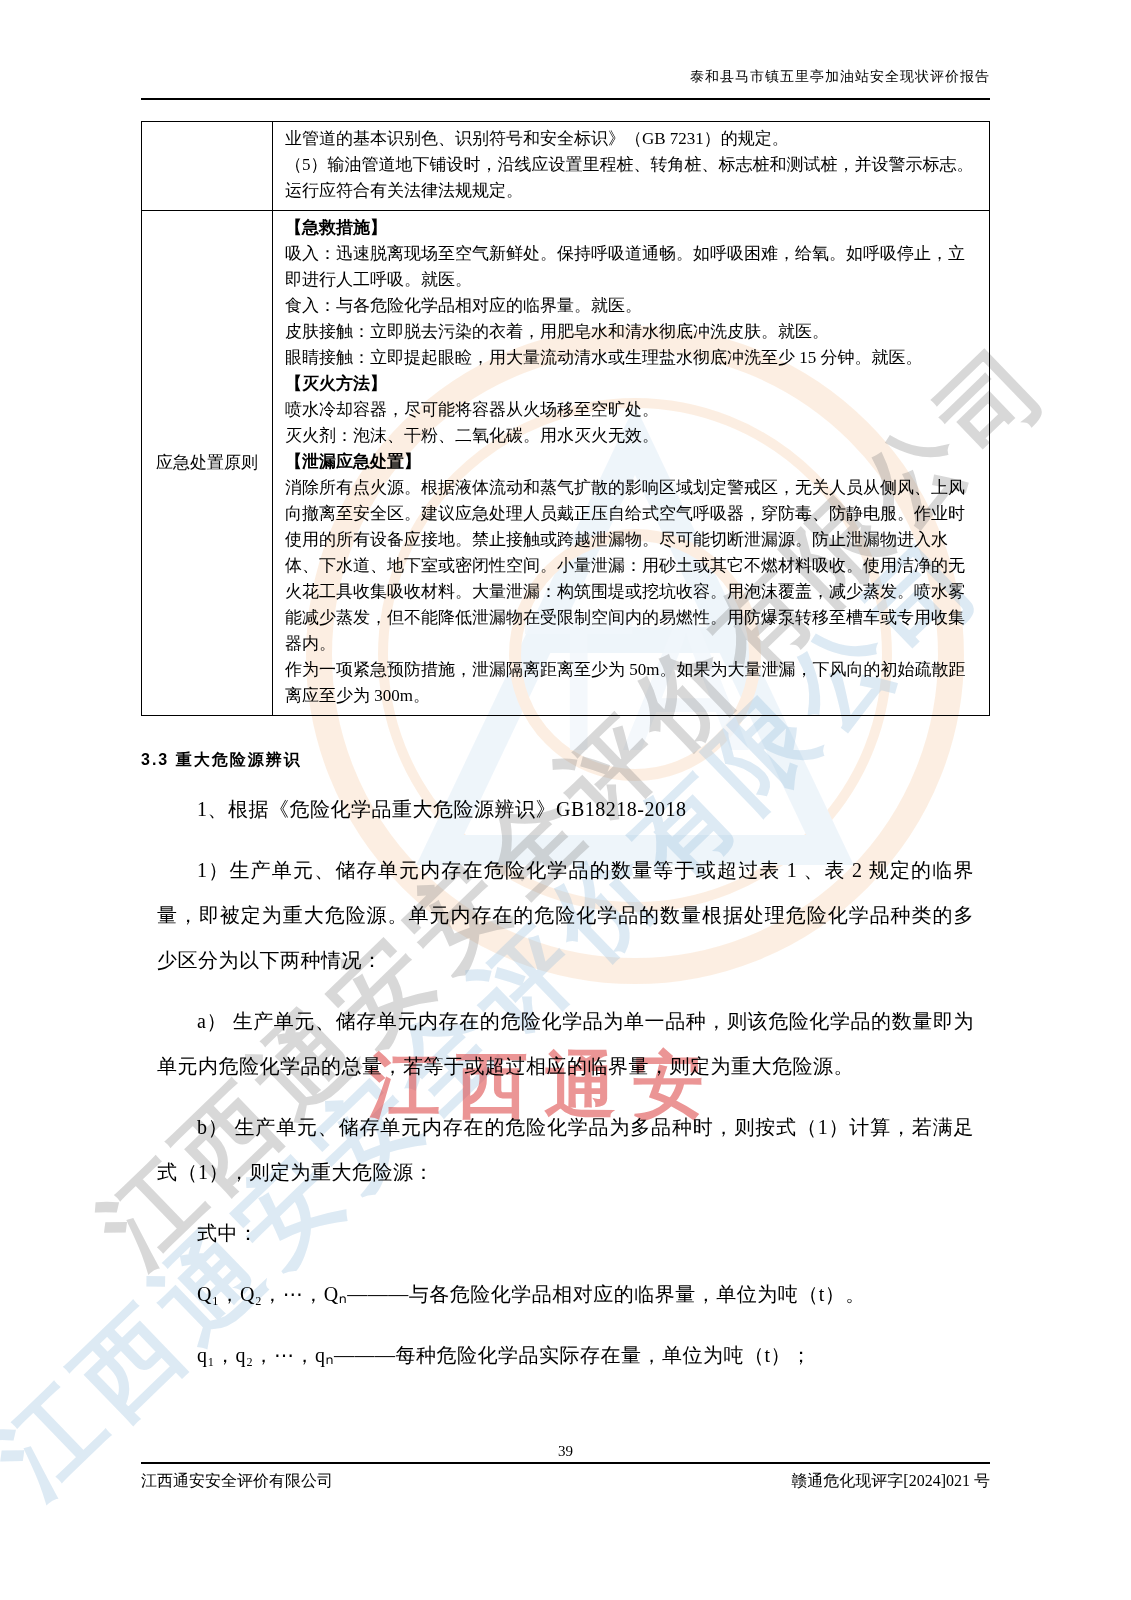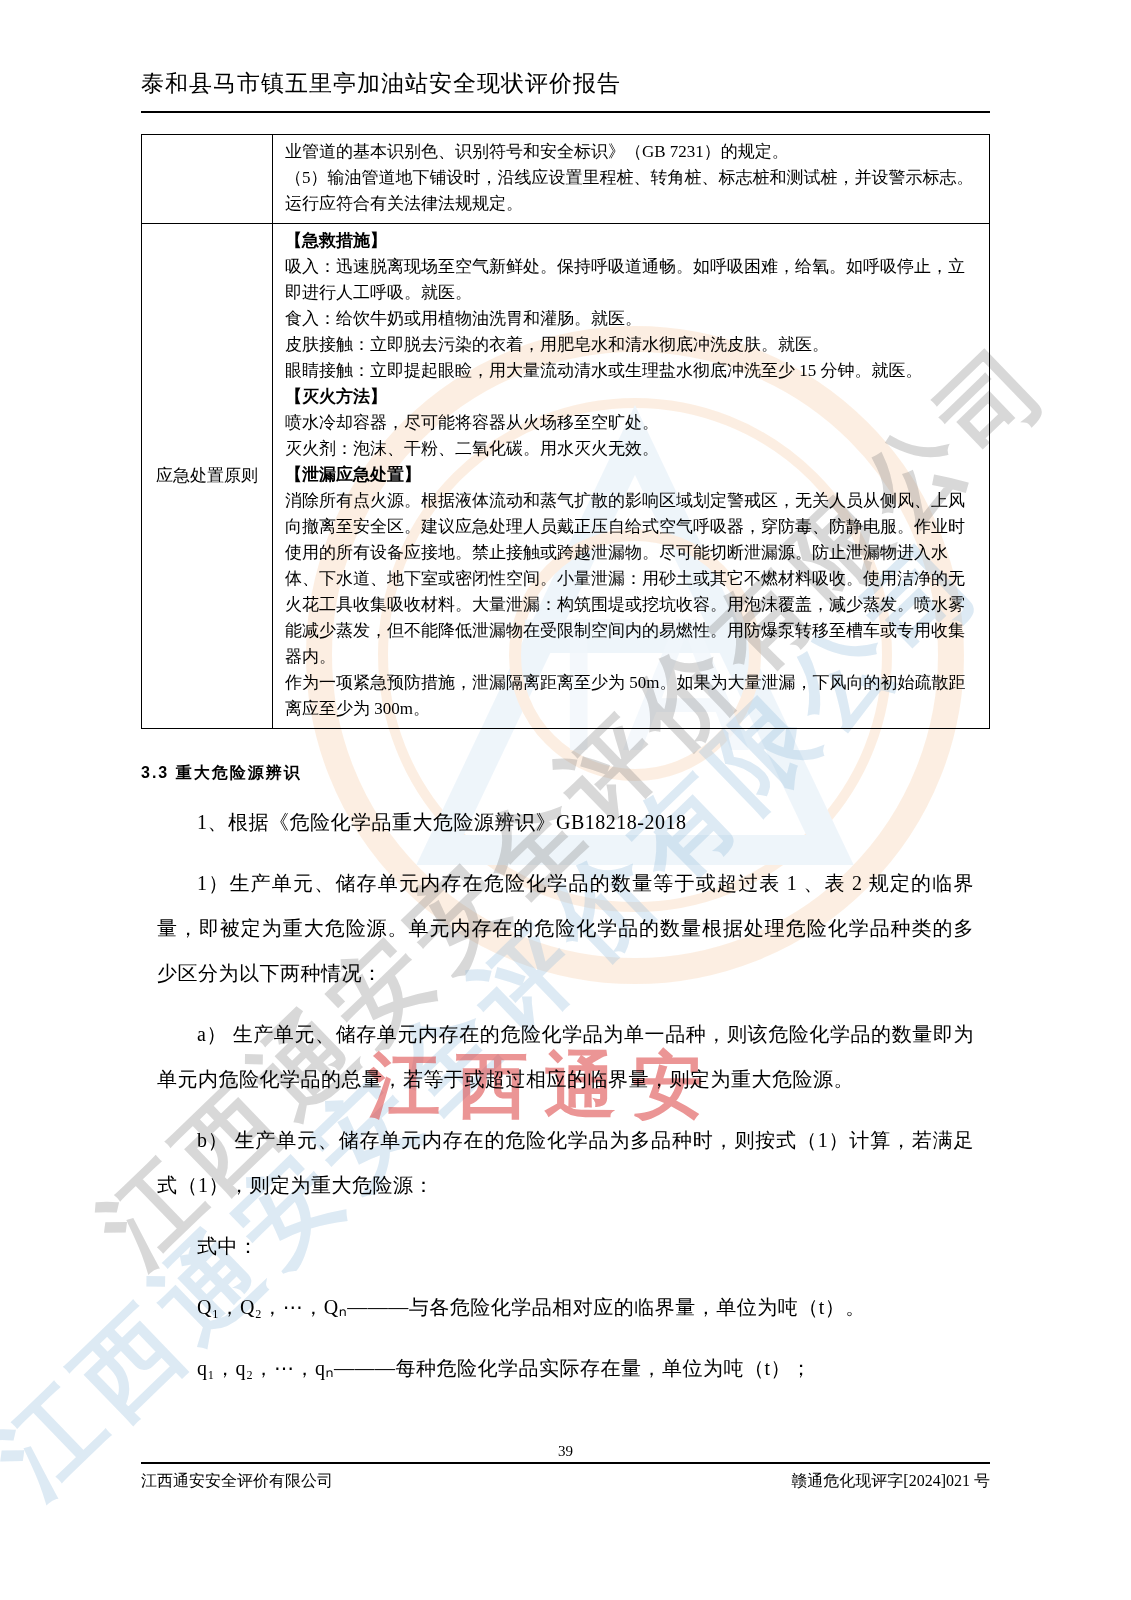--- a/index.html
+++ b/index.html
@@ -41,22 +41,22 @@
     color: rgba(222,78,78,0.60);
   }
   
   .content {
     position: relative;
     z-index: 1;
     padding: 0 141px;
   }
   .header { padding-top: 68px; }
   .header-title {
-    text-align: left;
-    font-size: 23px;
+    text-align: right;
+    font-size: 14px;
     letter-spacing: 1px;
   }
   .header-rule {
     margin-top: 12px;
     border-bottom: 2.5px solid #000;
   }
   
   table.hz {
     margin-top: 21px;
     width: 100%;
@@ -148,21 +148,21 @@
         <td class="content-cell">
           <p class="tline">业管道的基本识别色、识别符号和安全标识》（GB 7231）的规定。</p>
           <p class="tline">（5）输油管道地下铺设时，沿线应设置里程桩、转角桩、标志桩和测试桩，并设警示标志。运行应符合有关法律法规规定。</p>
         </td>
       </tr>
       <tr>
         <td class="label-cell">应急处置原则</td>
         <td class="content-cell">
           <p class="tline tbold">【急救措施】</p>
           <p class="tline">吸入：迅速脱离现场至空气新鲜处。保持呼吸道通畅。如呼吸困难，给氧。如呼吸停止，立即进行人工呼吸。就医。</p>
-          <p class="tline">食入：给饮牛奶或用植物油洗胃和灌肠。就医。</p>
+          <p class="tline">食入：与各危险化学品相对应的临界量。就医。</p>
           <p class="tline">皮肤接触：立即脱去污染的衣着，用肥皂水和清水彻底冲洗皮肤。就医。</p>
           <p class="tline">眼睛接触：立即提起眼睑，用大量流动清水或生理盐水彻底冲洗至少 15 分钟。就医。</p>
           <p class="tline tbold">【灭火方法】</p>
           <p class="tline">喷水冷却容器，尽可能将容器从火场移至空旷处。</p>
           <p class="tline">灭火剂：泡沫、干粉、二氧化碳。用水灭火无效。</p>
           <p class="tline tbold">【泄漏应急处置】</p>
           <p class="tline">消除所有点火源。根据液体流动和蒸气扩散的影响区域划定警戒区，无关人员从侧风、上风向撤离至安全区。建议应急处理人员戴正压自给式空气呼吸器，穿防毒、防静电服。作业时使用的所有设备应接地。禁止接触或跨越泄漏物。尽可能切断泄漏源。防止泄漏物进入水体、下水道、地下室或密闭性空间。小量泄漏：用砂土或其它不燃材料吸收。使用洁净的无火花工具收集吸收材料。大量泄漏：构筑围堤或挖坑收容。用泡沫覆盖，减少蒸发。喷水雾能减少蒸发，但不能降低泄漏物在受限制空间内的易燃性。用防爆泵转移至槽车或专用收集器内。</p>
           <p class="tline">作为一项紧急预防措施，泄漏隔离距离至少为 50m。如果为大量泄漏，下风向的初始疏散距离应至少为 300m。</p>
         </td>
       </tr>

